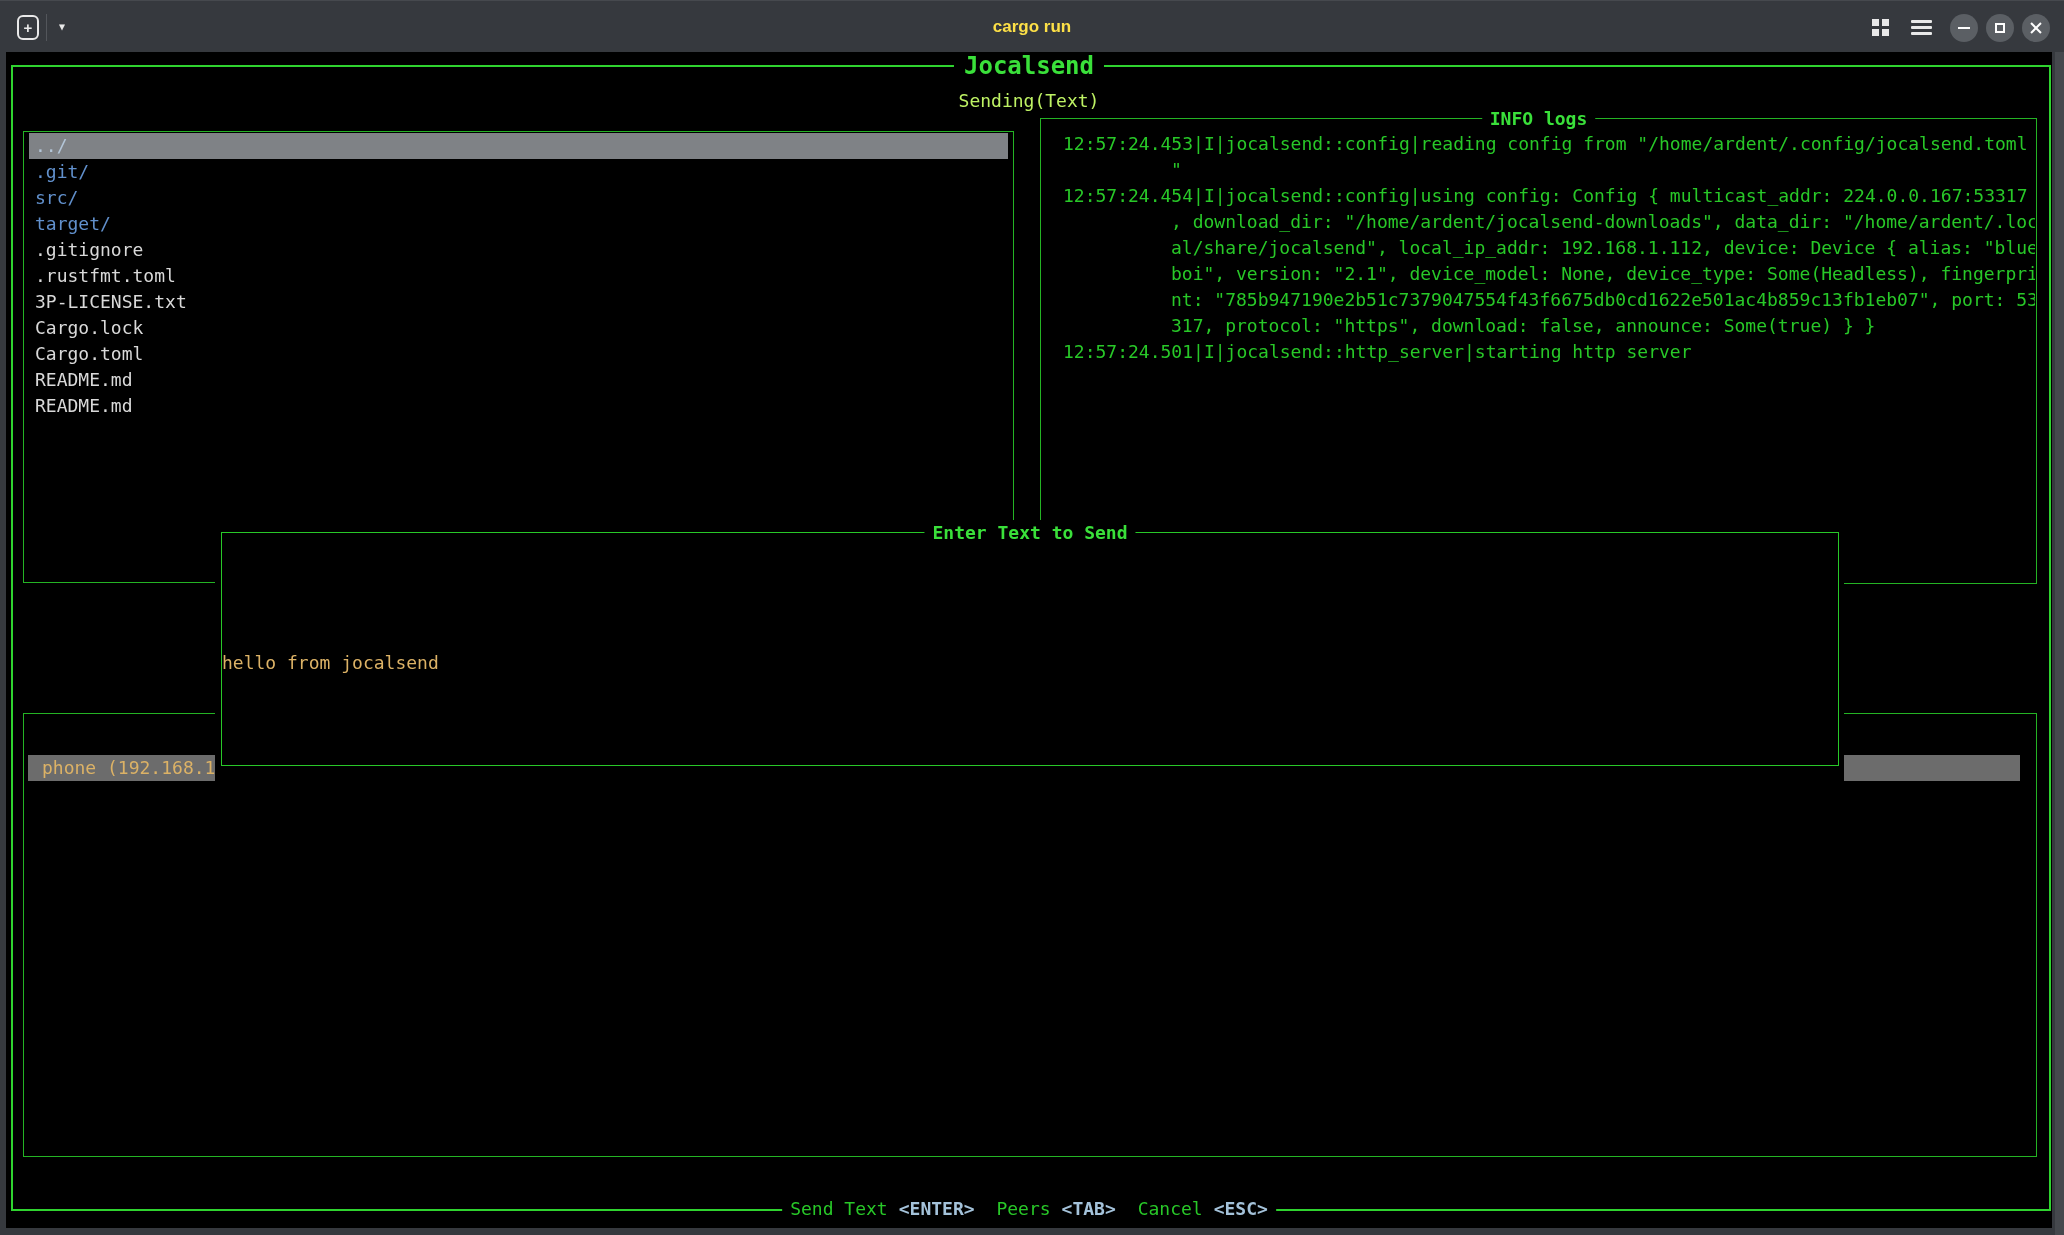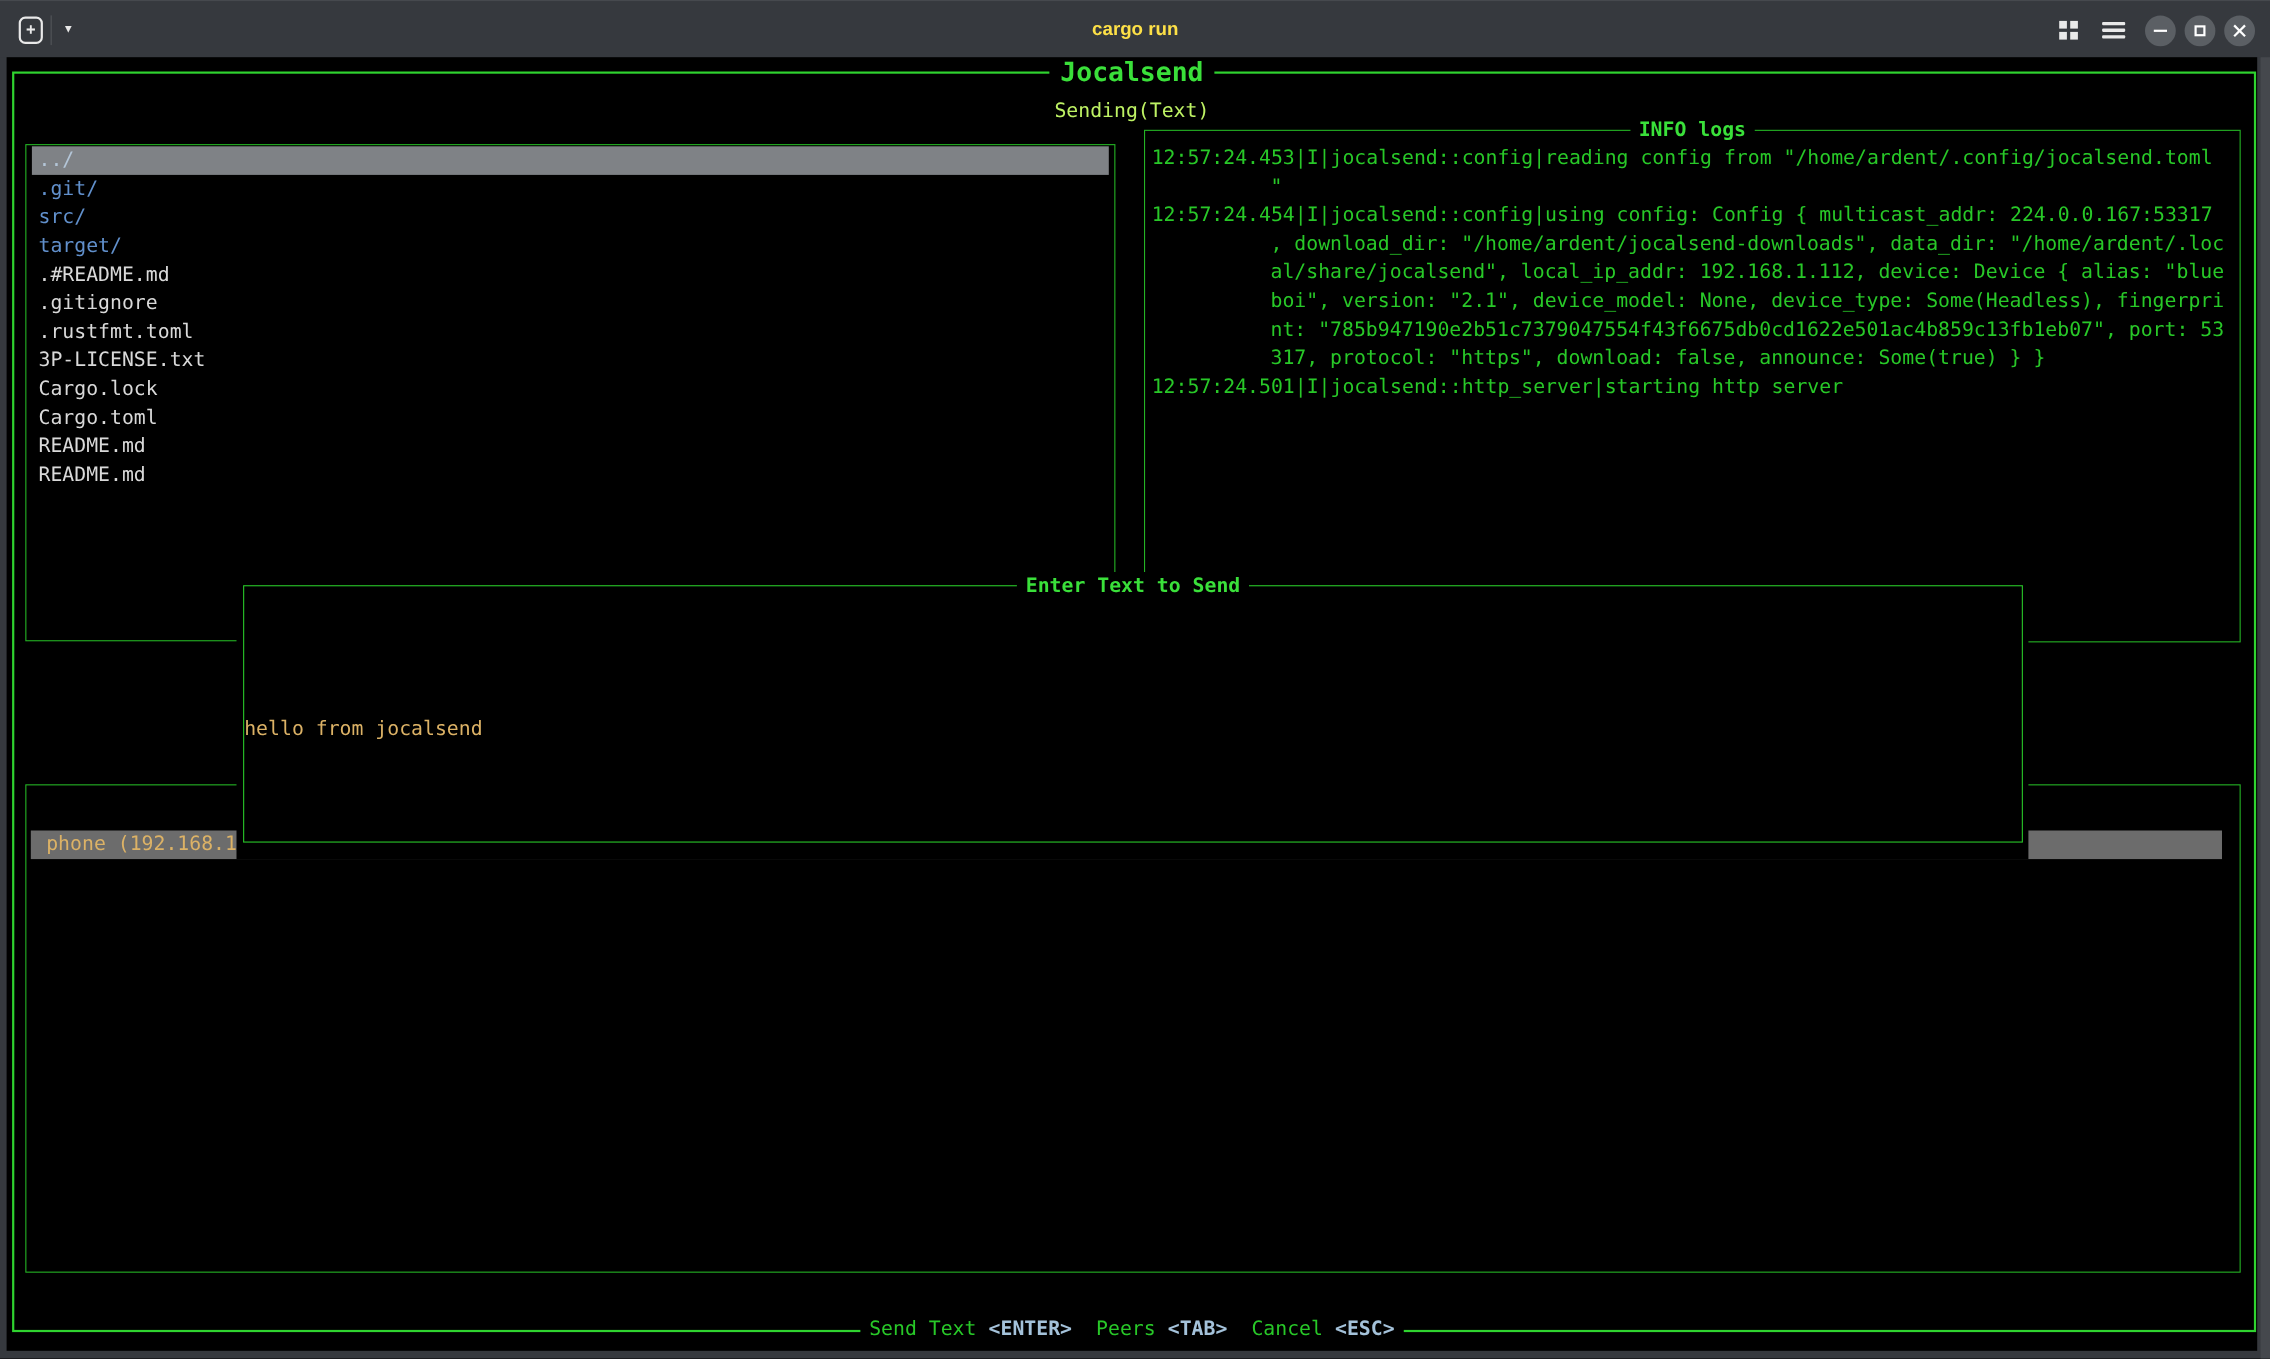--- a/index.html
+++ b/index.html
@@ -77,21 +77,21 @@
   }
 
   .files-panel { left:17px; top:79px; width:991px; height:452px; }
   .files-list { position:absolute; left:1px; top:1px; right:1px; }
   .file-row { height:26px; line-height:26px; padding-left:6px; margin:0 4px; color:#d9d9d9; white-space:pre; }
   .file-row.dir { color:#6190cc; }
   .file-row.selected { background:#7f8286; color:#b4c6d8; }
 
   .info-panel { left:1034px; top:66px; width:997px; height:466px; }
   .log-list { position:absolute; left:1px; top:12px; right:1px; }
-  .log-line { height:26px; line-height:26px; padding-left:5px; color:#28c828; white-space:pre; overflow:hidden; }
+  .log-line { height:26px; line-height:26px; padding-left:5px; color:#28c828; white-space:pre; overflow:hidden;margin-left:16px; }
   .log-line.wrap { padding-left:113px; }
 
   .peers-panel { left:17px; top:661px; width:2014px; height:444px; }
   .peer-row {
     position:absolute; left:22px; top:703px; width:1992px; height:26px;
     line-height:26px; padding-left:14px;
     background:#6c6c6c; color:#dcb266; z-index:2; white-space:pre;
   }
 
   
@@ -144,21 +144,20 @@
   <div class="outer-box"></div>
   <div class="app-title">Jocalsend</div>
   <div class="status-line">Sending(Text)</div>
 
   <div class="panel files-panel">
     <div class="files-list">
       <div class="file-row dir selected">../</div>
       <div class="file-row dir">.git/</div>
       <div class="file-row dir">src/</div>
       <div class="file-row dir">target/</div>
-      <div class="file-row file">.#README.md</div>
       <div class="file-row file">.gitignore</div>
       <div class="file-row file">.rustfmt.toml</div>
       <div class="file-row file">3P-LICENSE.txt</div>
       <div class="file-row file">Cargo.lock</div>
       <div class="file-row file">Cargo.toml</div>
       <div class="file-row file">README.md</div>
       <div class="file-row file">README.md</div>
     </div>
   </div>
 

